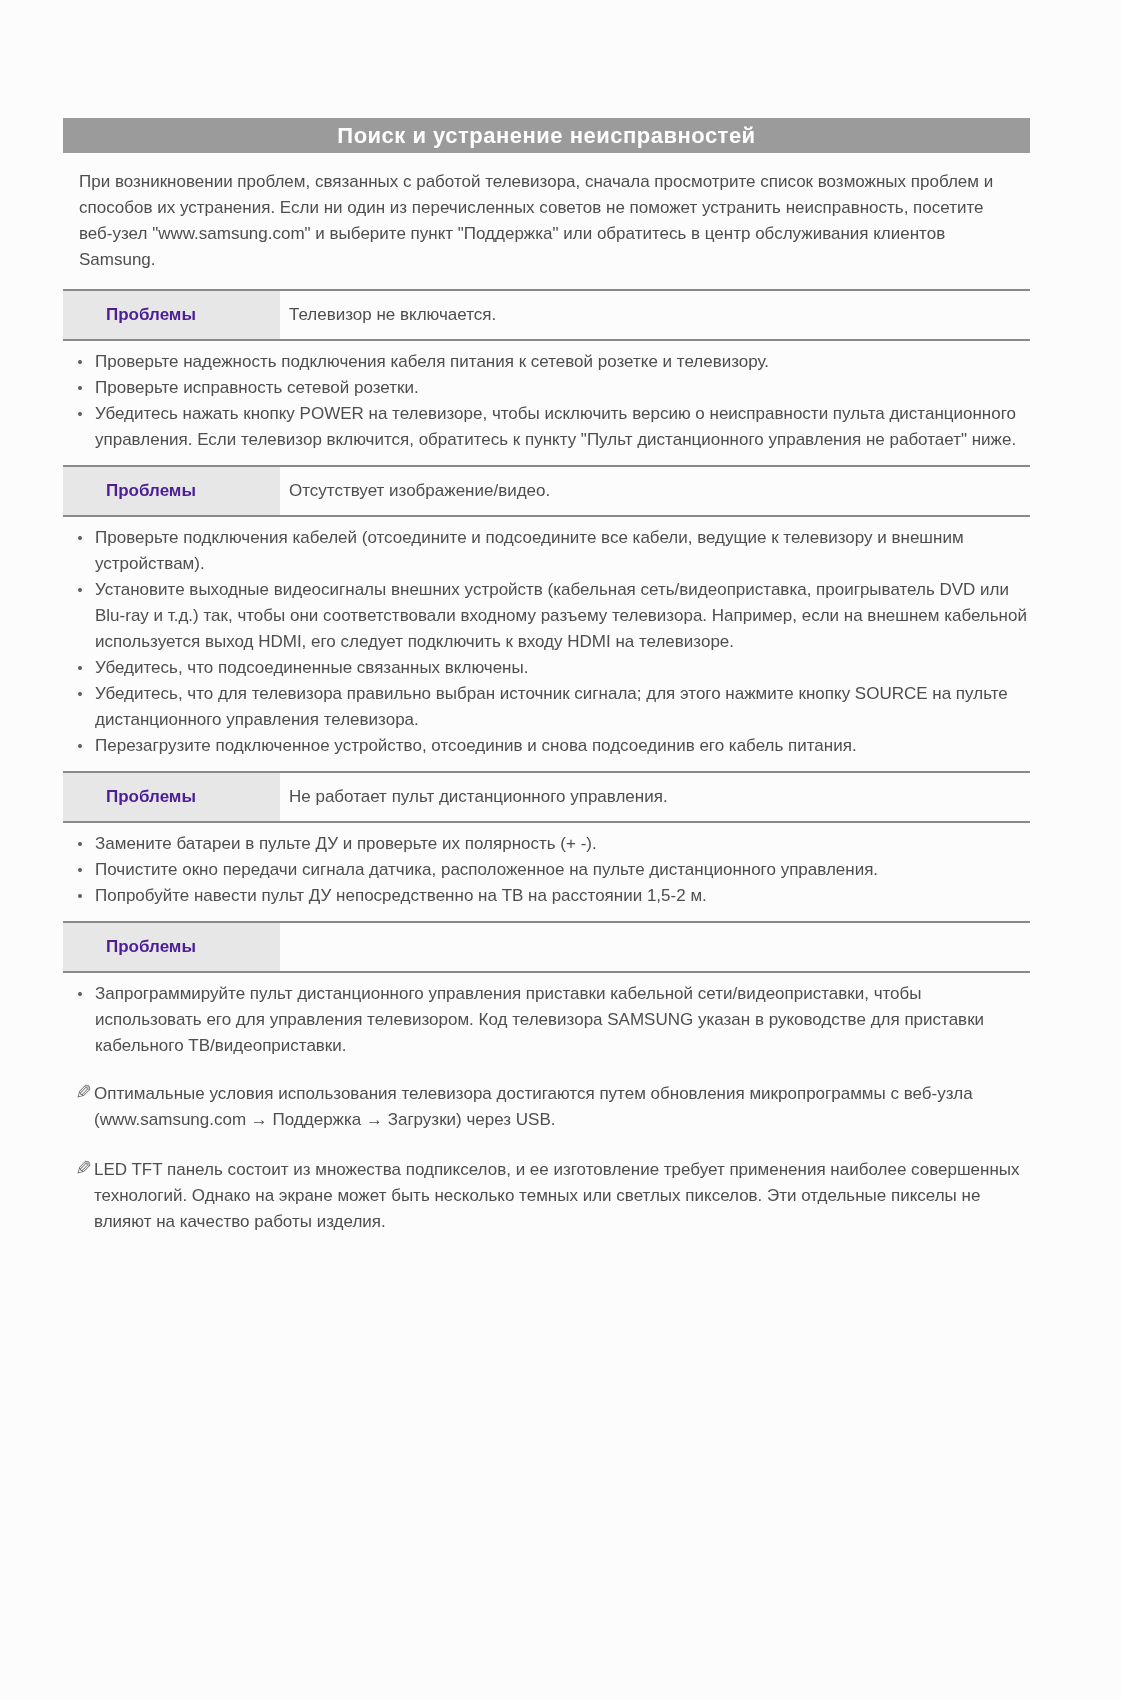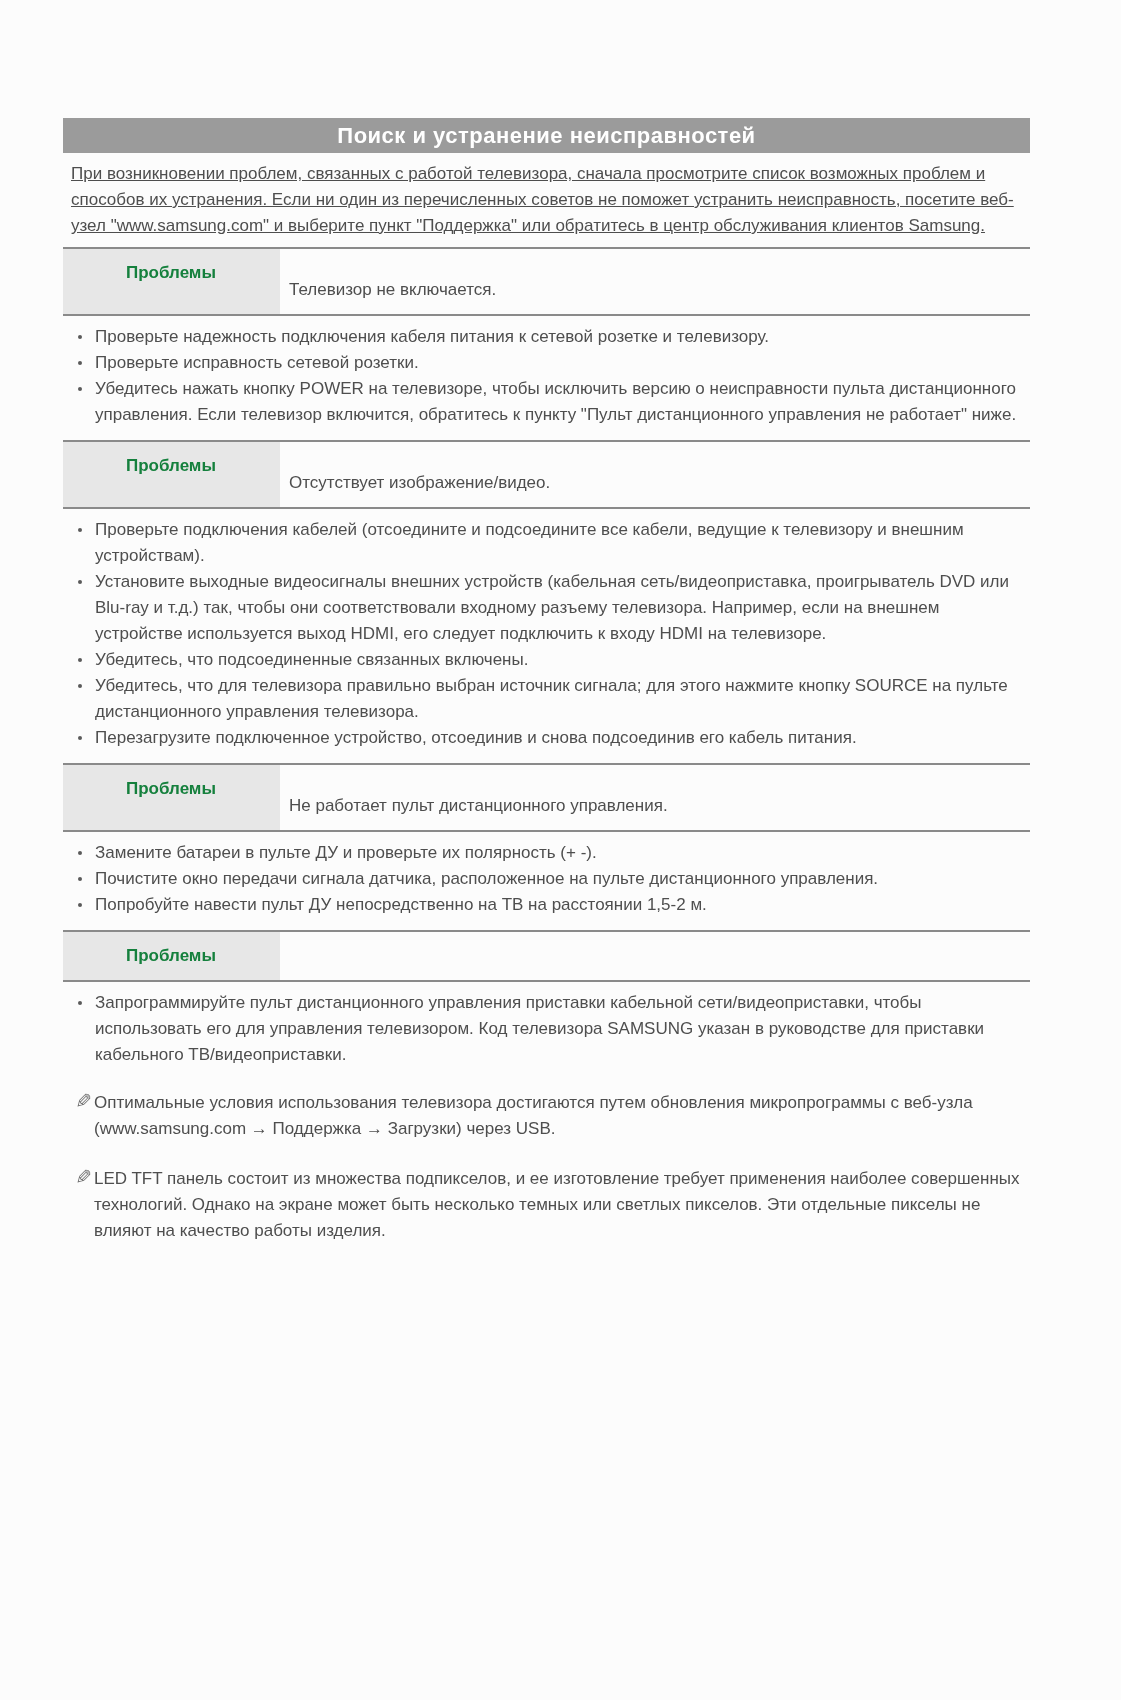--- a/index.html
+++ b/index.html
@@ -34,40 +34,39 @@
     background:var(--banner-bg);
     color:var(--banner-text);
     height:35px;line-height:35px;
     text-align:center;
     font-size:22px;
     font-weight:bold;
     letter-spacing:0.5px;
     margin-bottom:6px;
   }
   .intro{
-    margin:8px;
+    margin:16px;
     color:var(--text);
-    text-decoration:underline;
   }
   .problem-block{margin-top:8px;}
   .label-row{
     display:flex;
     border-top:2px solid var(--rule);
     border-bottom:2px solid var(--rule);
   }
   .label-cell{
     flex:0 0 217px;
     background:var(--label-cell-bg);
-    padding:11px 10px 11px 63px;
+    padding:11px 10px 11px 43px;
     font-weight:bold;
-    color:#15803d;
+    color:#4c1d95;
   }
   .desc-cell{
     flex:1;
-    padding:28px 8px 11px 9px;
+    padding:11px 8px 11px 9px;
     color:var(--text);
   }
   ul.bullets{
     list-style:none;
     margin:8px 0 12px 0;
     padding:0;
   }
   ul.bullets li{
     position:relative;
     padding-left:32px;
@@ -142,21 +141,21 @@
 
     <section class="problem-block">
       <div class="label-row">
         <div class="label-cell">
           <span>Проблемы</span>
         </div>
         <div class="desc-cell">Отсутствует изображение/видео.</div>
       </div>
       <ul class="bullets">
         <li>Проверьте подключения кабелей (отсоедините и подсоедините все кабели, ведущие к телевизору и внешним устройствам).</li>
-        <li>Установите выходные видеосигналы внешних устройств (кабельная сеть/видеоприставка, проигрыватель DVD или Blu-ray и т.д.) так, чтобы они соответствовали входному разъему телевизора. Например, если на внешнем устройстве используется выход HDMI, его следует подключить к входу HDMI на телевизоре.</li>
+        <li>Установите выходные видеосигналы внешних устройств (кабельная сеть/видеоприставка, проигрыватель DVD или Blu-ray и т.д.) так, чтобы они соответствовали входному разъему телевизора. Например, если на внешнем кабельной используется выход HDMI, его следует подключить к входу HDMI на телевизоре.</li>
         <li>Убедитесь, что подсоединенные связанных включены.</li>
         <li>Убедитесь, что для телевизора правильно выбран источник сигнала; для этого нажмите кнопку SOURCE на пульте дистанционного управления телевизора.</li>
         <li>Перезагрузите подключенное устройство, отсоединив и снова подсоединив его кабель питания.</li>
       </ul>
     </section>
 
     <section class="problem-block">
       <div class="label-row">
         <div class="label-cell">
           <span>Проблемы</span>

